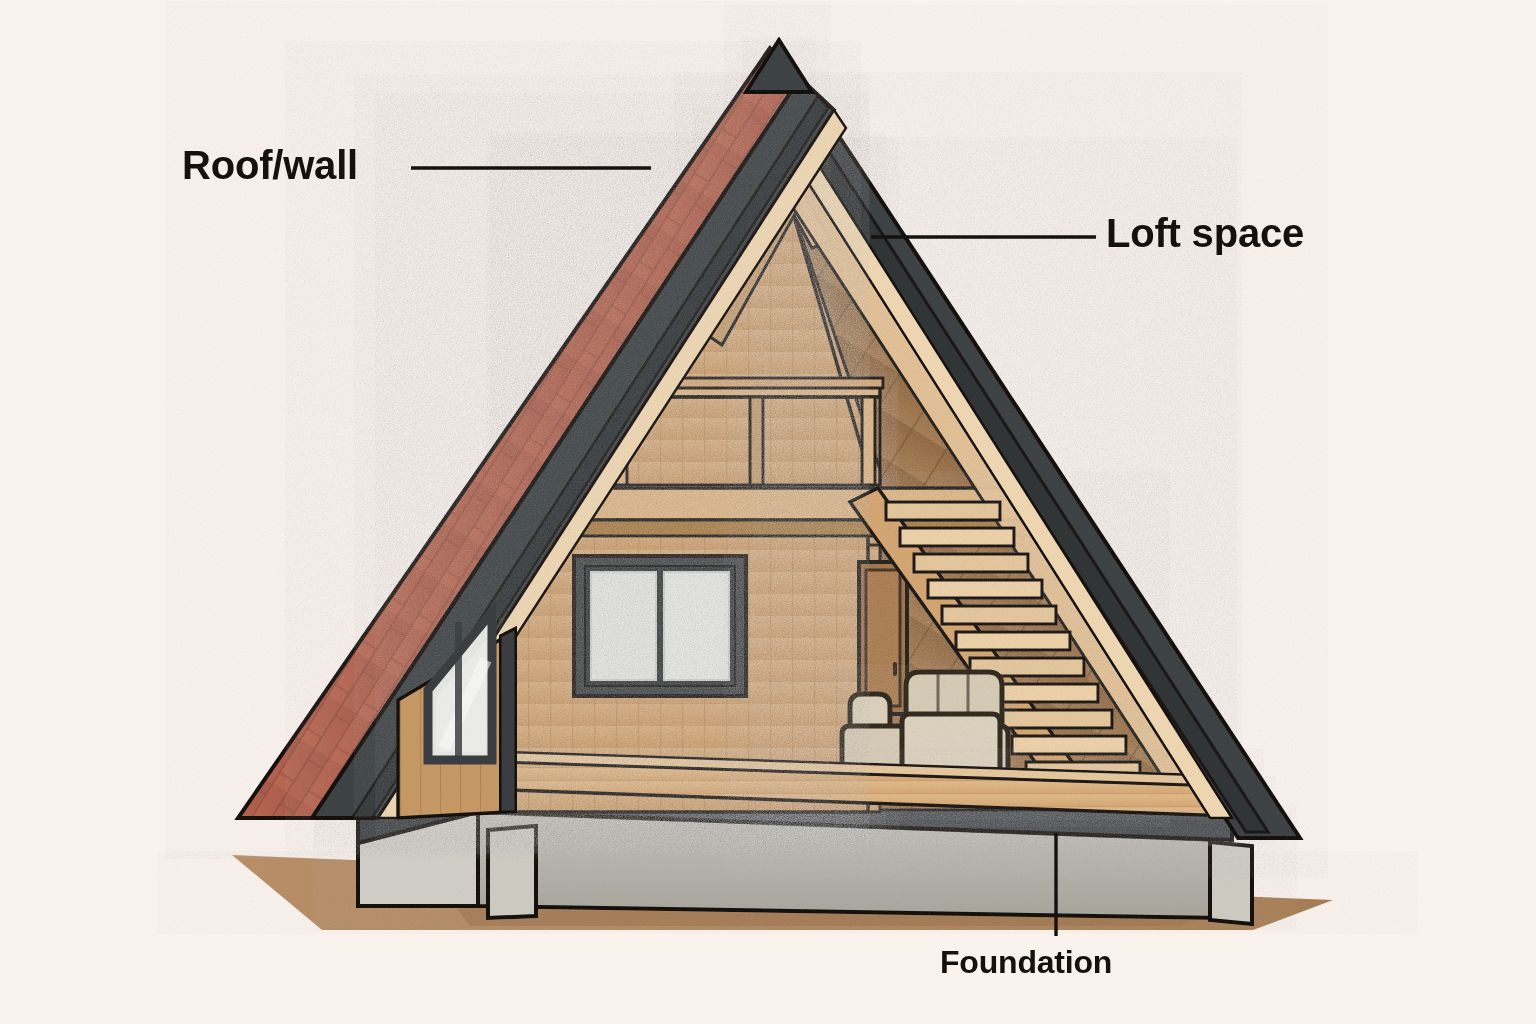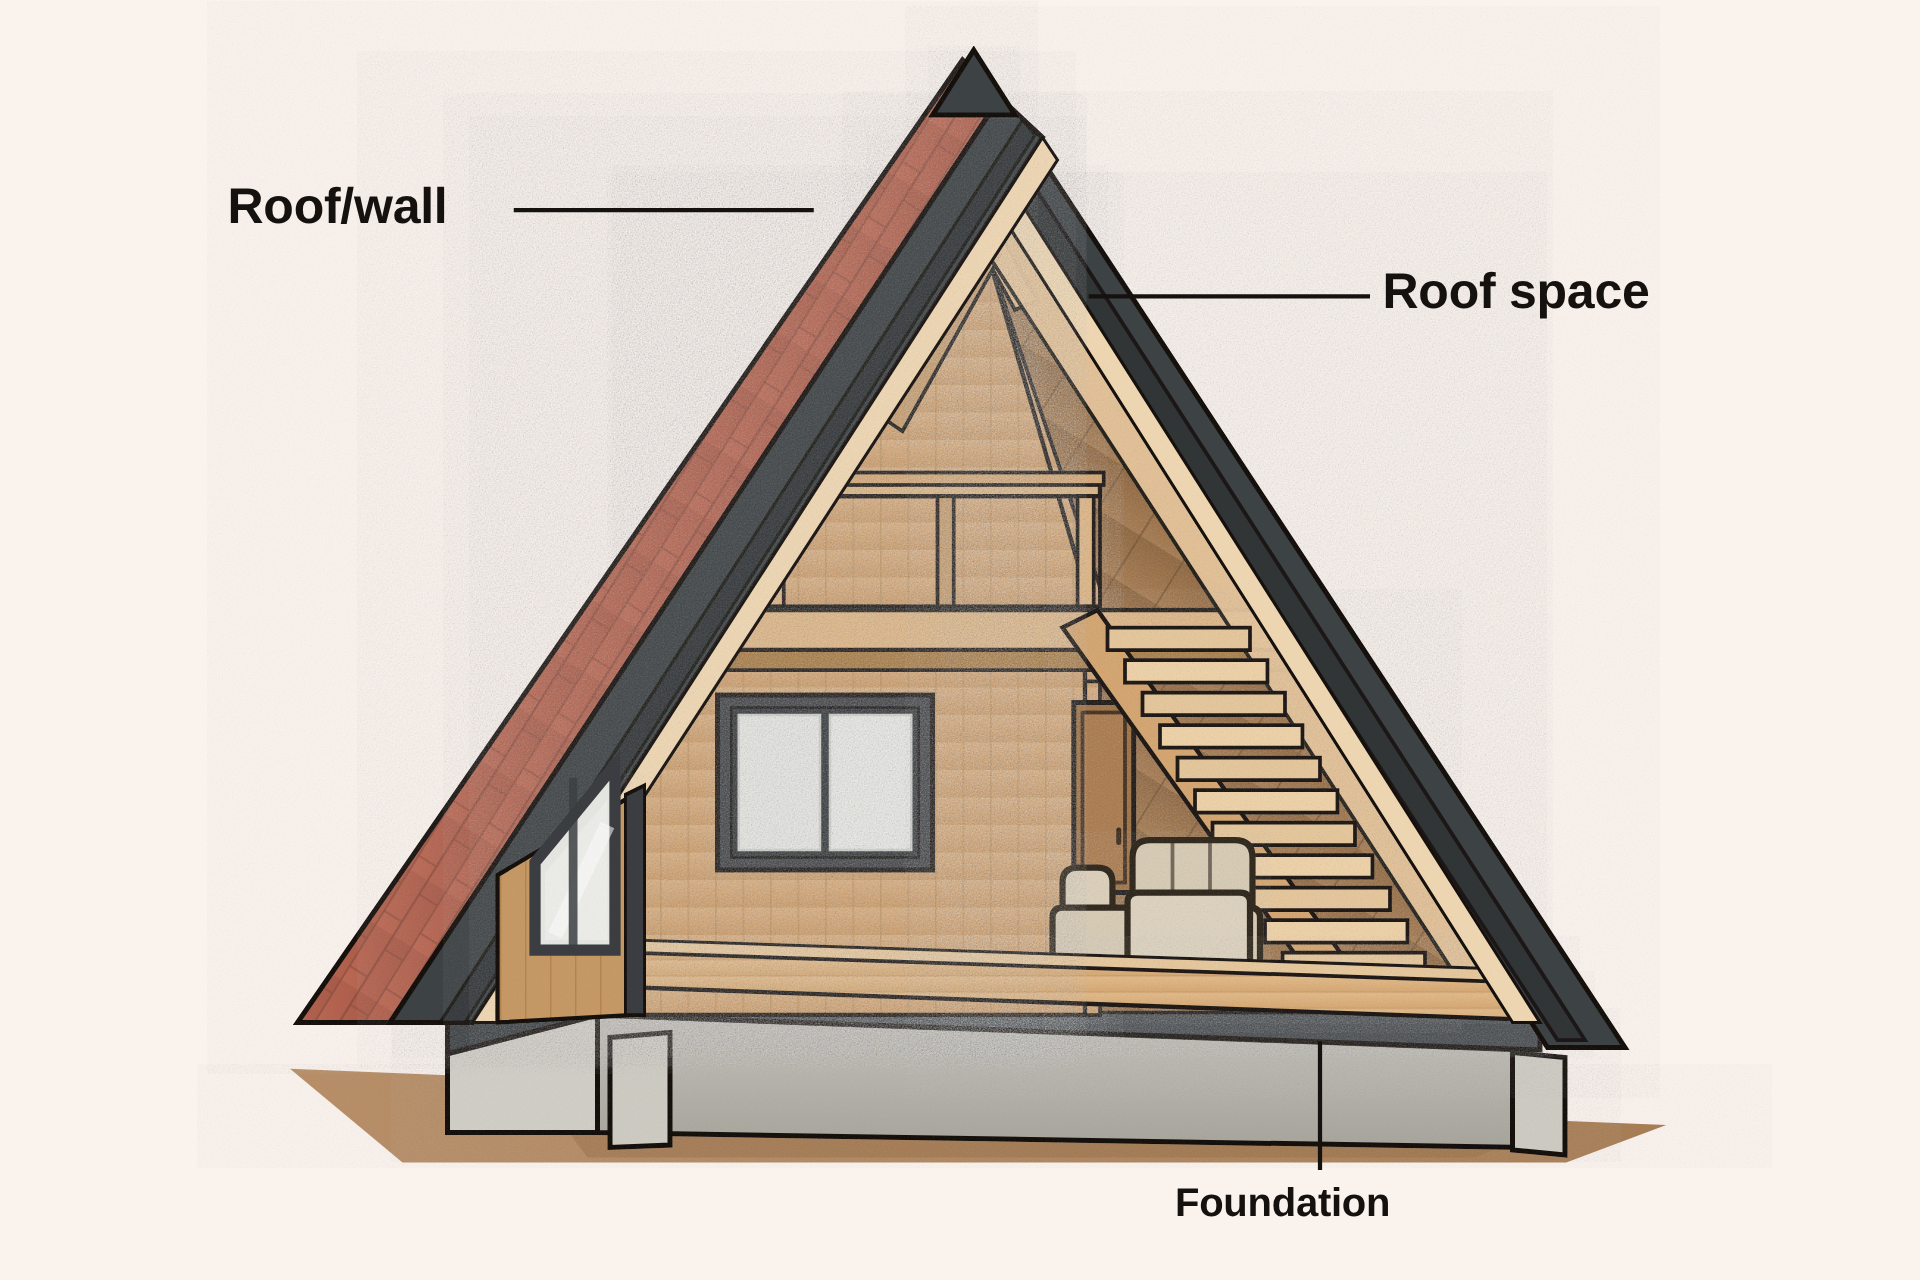--- a/index.html
+++ b/index.html
@@ -282,17 +282,17 @@
 
     <g stroke="#14110f" stroke-width="3.4" fill="none">
       <line x1="411" y1="168" x2="651" y2="168"></line>
       <line x1="871" y1="237" x2="1096" y2="237"></line>
       <line x1="1056" y1="833" x2="1056" y2="936"></line>
     </g>
   </svg>
 
   <div class="lbl" id="label-roof-wall">Roof/wall</div>
 
-  <div class="lbl" id="label-loft-space">Roof space</div>
+  <div class="lbl" id="label-loft-space">Loft space</div>
 
   <div class="lbl" id="label-foundation">Foundation</div>
 
 </div>
 
 </body></html>

